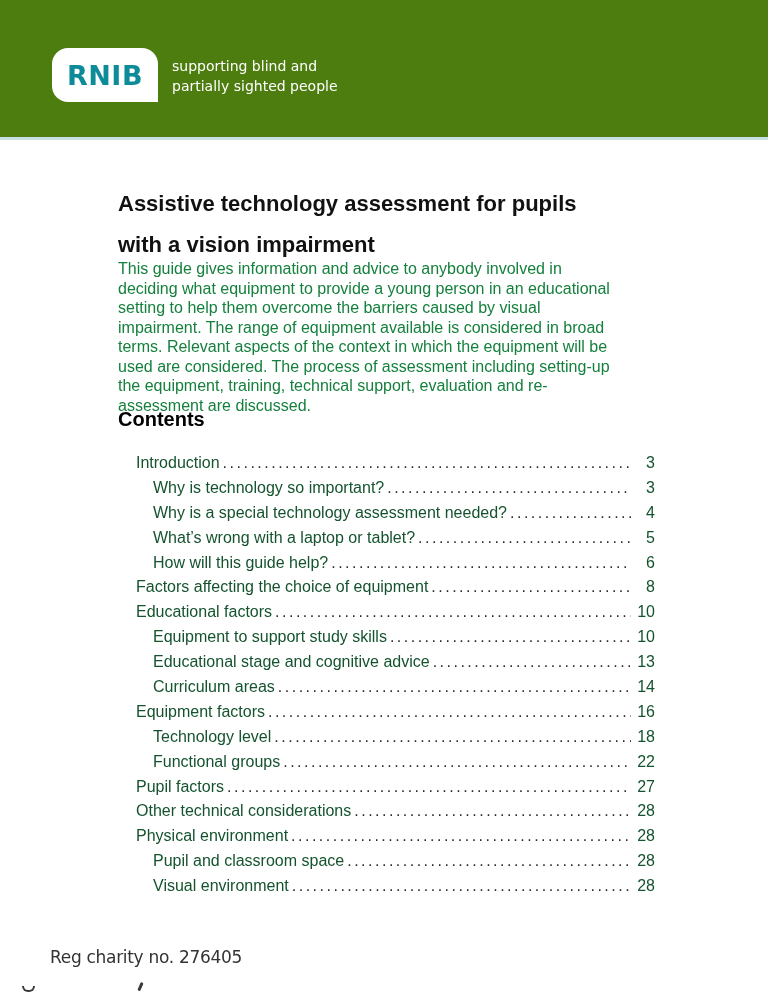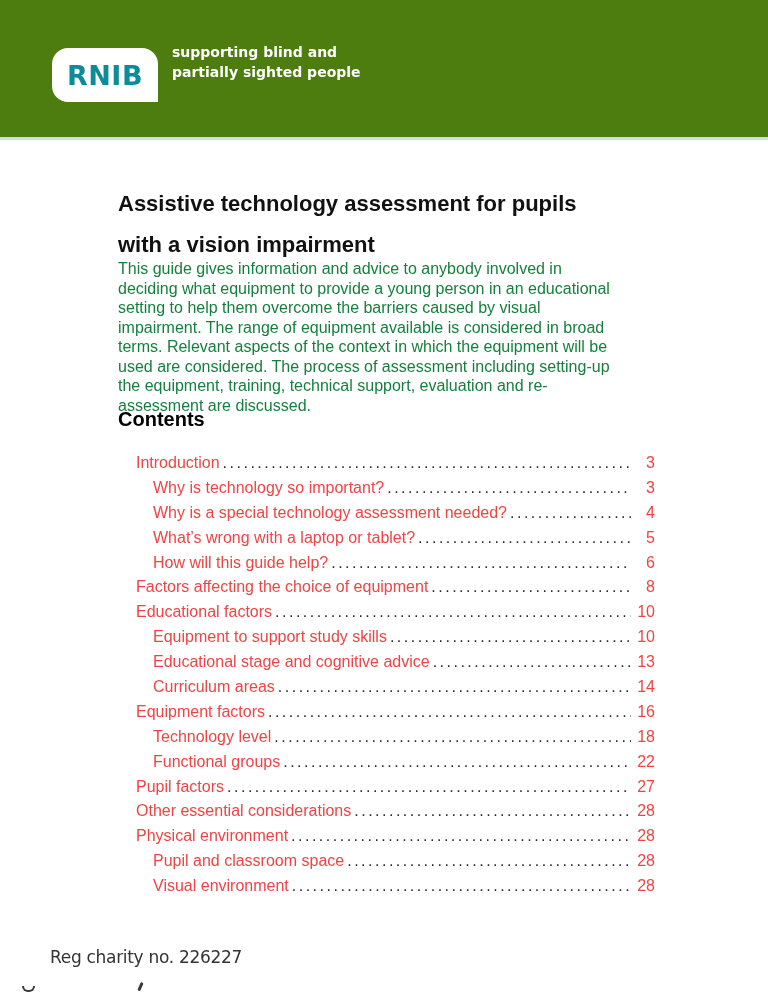--- a/index.html
+++ b/index.html
@@ -27,24 +27,24 @@
     display: flex; align-items: center; justify-content: center;
   }
   .logo-text {
     font-family: "DejaVu Sans", sans-serif;
     font-weight: bold;
     font-size: 27px;
     color: #0d8b99;
     letter-spacing: 0.5px;
   }
   .tagline {
-    position: absolute; left: 172px; top: 42px;
+    position: absolute; left: 172px; top: 56px;
     color: #ffffff;
     font-family: "DejaVu Sans", sans-serif;
-    font-weight: bold;
+    font-weight: normal;
     font-size: 14px;
     line-height: 20px;
   }
   .banner-title {
     position: absolute; right: 52px; top: 57px;
     color: #ffffff;
     font-family: "Liberation Sans", sans-serif;
     font-weight: bold;
     font-size: 28px;
     letter-spacing: -0.4px;
@@ -75,21 +75,21 @@
   
   .toc {
     position: absolute; left: 136px; top: 451px;
     width: 519px;
   }
   .toc-row {
     display: flex; align-items: baseline;
     font-size: 16px;
     line-height: 24.9px;
     height: 24.9px;
-    color: #ef4444;
+    color: #14532d;
     cursor: pointer;
   }
   .toc-row.level2 { padding-left: 17px; }
   .toc-label { white-space: nowrap; }
   .toc-dots {
     flex: 1 1 auto;
     overflow: hidden;
     white-space: nowrap;
     margin: 0 2px 0 3px;
     color: #2a2a2a;
@@ -213,37 +213,37 @@
       <span class="toc-label">Functional groups</span>
       <span class="toc-dots"></span>
       <span class="toc-page">22</span>
     </div>
     <div class="toc-row">
       <span class="toc-label">Pupil factors</span>
       <span class="toc-dots"></span>
       <span class="toc-page">27</span>
     </div>
     <div class="toc-row">
-      <span class="toc-label">Other essential considerations</span>
+      <span class="toc-label">Other technical considerations</span>
       <span class="toc-dots"></span>
       <span class="toc-page">28</span>
     </div>
     <div class="toc-row">
       <span class="toc-label">Physical environment</span>
       <span class="toc-dots"></span>
       <span class="toc-page">28</span>
     </div>
     <div class="toc-row level2">
       <span class="toc-label">Pupil and classroom space</span>
       <span class="toc-dots"></span>
       <span class="toc-page">28</span>
     </div>
     <div class="toc-row level2">
       <span class="toc-label">Visual environment</span>
       <span class="toc-dots"></span>
       <span class="toc-page">28</span>
     </div>
   </nav>
 
-<div class="footer-charity">Reg charity no. 226227</div>
+<div class="footer-charity">Reg charity no. 276405</div>
 
 <div class="cut-mark-breve"></div>
 <div class="cut-mark-acute"></div>
 
 </body></html>

